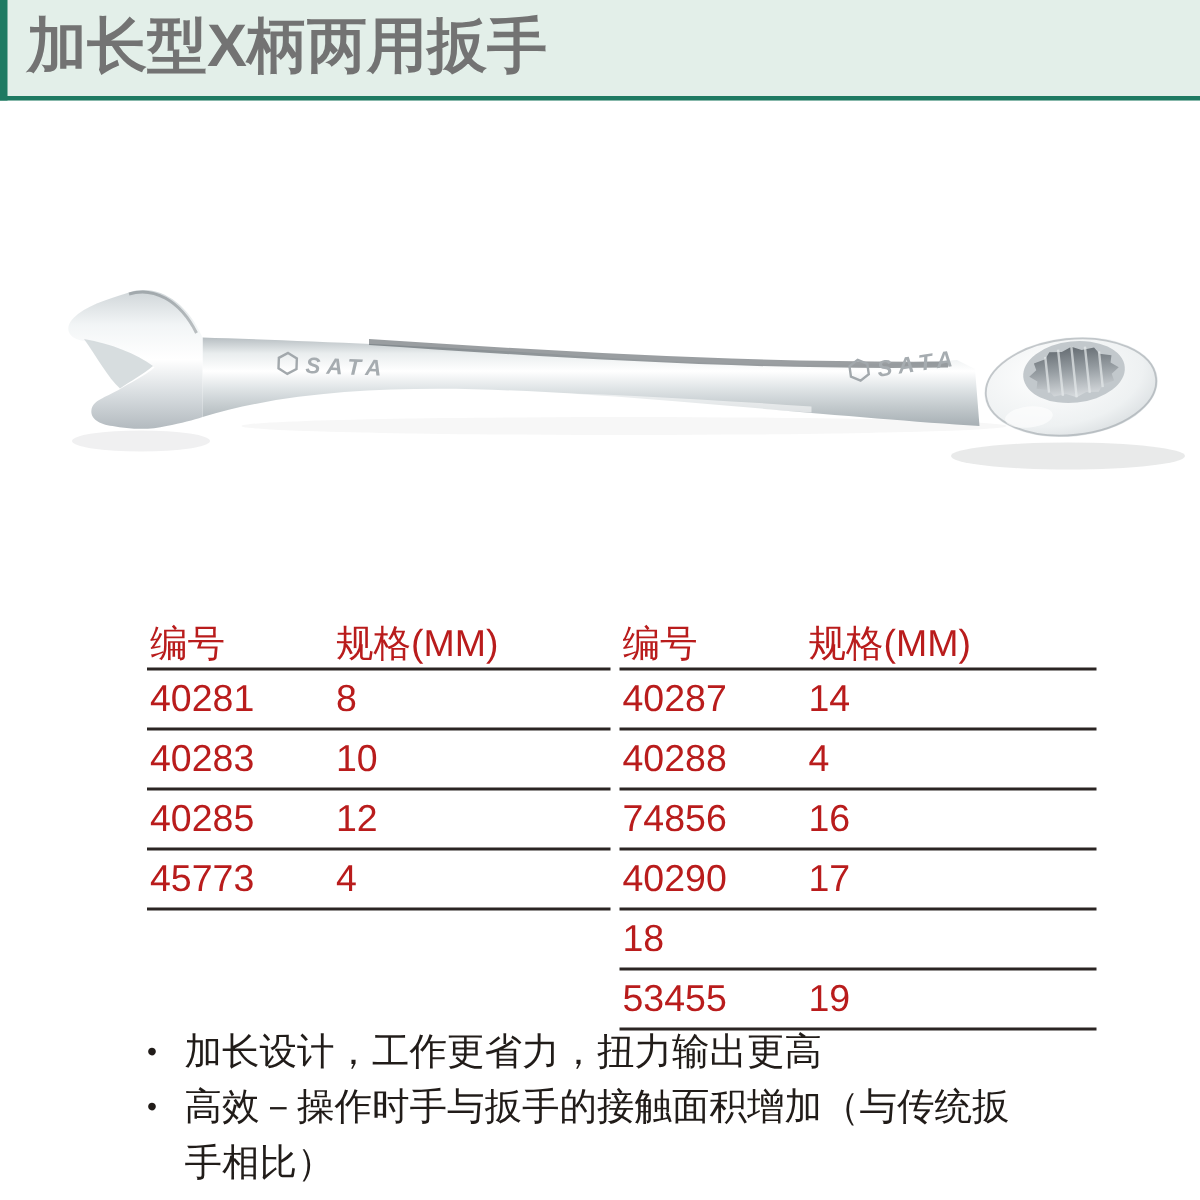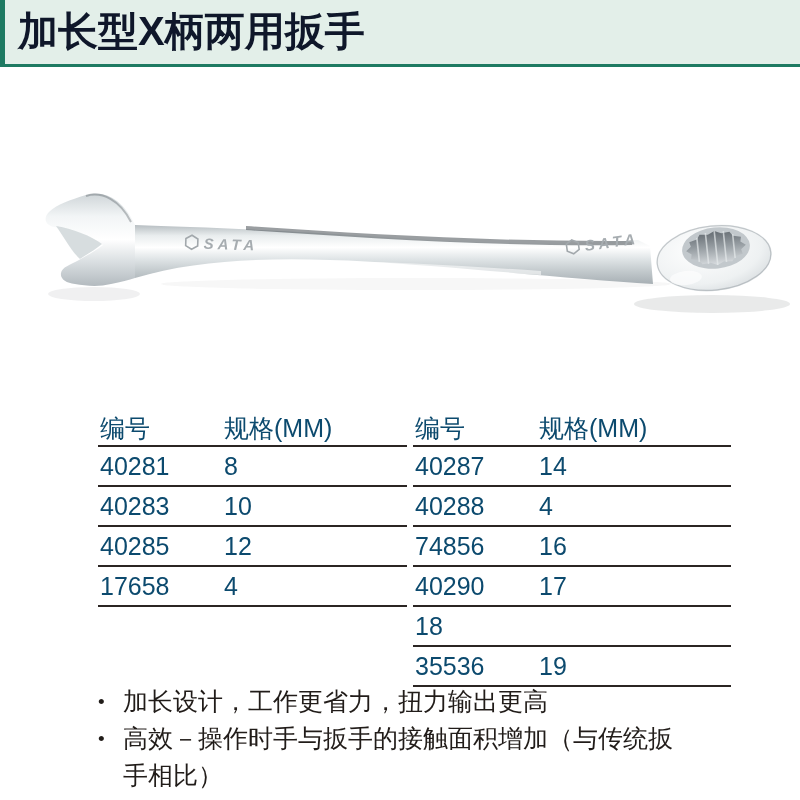--- a/index.html
+++ b/index.html
@@ -10,26 +10,26 @@
   
   .header{
     position:absolute;top:0;left:0;width:800px;height:67px;
     background:#e3efe9;border-bottom:3px solid #1e7a62;box-sizing:border-box;
   }
   .accent-bar{
     position:absolute;top:0;left:0;width:5px;height:67px;background:#1e7a62;
   }
   .title{
     position:absolute;top:8px;left:18px;
-    font-size:40px;line-height:46px;font-weight:700;color:#0f172a;white-space:nowrap;
+    font-size:40px;line-height:46px;font-weight:700;color:#737373;white-space:nowrap;
   }
   
   .photo{position:absolute;top:132px;left:36px;width:760px;height:210px;}
   
-  .spec-table{position:absolute;top:412px;font-size:25px;color:#0c4a6e;}
+  .spec-table{position:absolute;top:412px;font-size:25px;color:#b91c1c;}
   .spec-table.left{left:98px;width:309px;}
   .spec-table.right{left:413px;width:318px;}
   .t-row{
     display:grid;grid-template-columns:124px 1fr;align-items:center;
     height:40px;border-bottom:2px solid #2b2523;box-sizing:border-box;
   }
   .t-row.head{height:35px;align-items:end;}
   .t-row.head .t-cell{padding-bottom:3px;}
   .t-cell{padding-left:2px;white-space:nowrap;}
   
@@ -130,21 +130,21 @@
     </div>
     <div class="t-row">
       <div class="t-cell">40283</div>
       <div class="t-cell">10</div>
     </div>
     <div class="t-row">
       <div class="t-cell">40285</div>
       <div class="t-cell">12</div>
     </div>
     <div class="t-row">
-      <div class="t-cell">17658</div>
+      <div class="t-cell">45773</div>
       <div class="t-cell">4</div>
     </div>
   </div>
 
   <div class="spec-table right">
     <div class="t-row head">
       <div class="t-cell">编号</div>
       <div class="t-cell">规格(MM)</div>
     </div>
     <div class="t-row">
@@ -160,21 +160,21 @@
       <div class="t-cell">16</div>
     </div>
     <div class="t-row">
       <div class="t-cell">40290</div>
       <div class="t-cell">17</div>
     </div>
     <div class="t-row">
       <div class="t-cell">18</div>
     </div>
     <div class="t-row">
-      <div class="t-cell">35536</div>
+      <div class="t-cell">53455</div>
       <div class="t-cell">19</div>
     </div>
   </div>
 
   <div class="features">
     <div class="feature">
       <span class="bullet">•</span>
       <span class="feature-text">加长设计，工作更省力，扭力输出更高</span>
     </div>
     <div class="feature">

